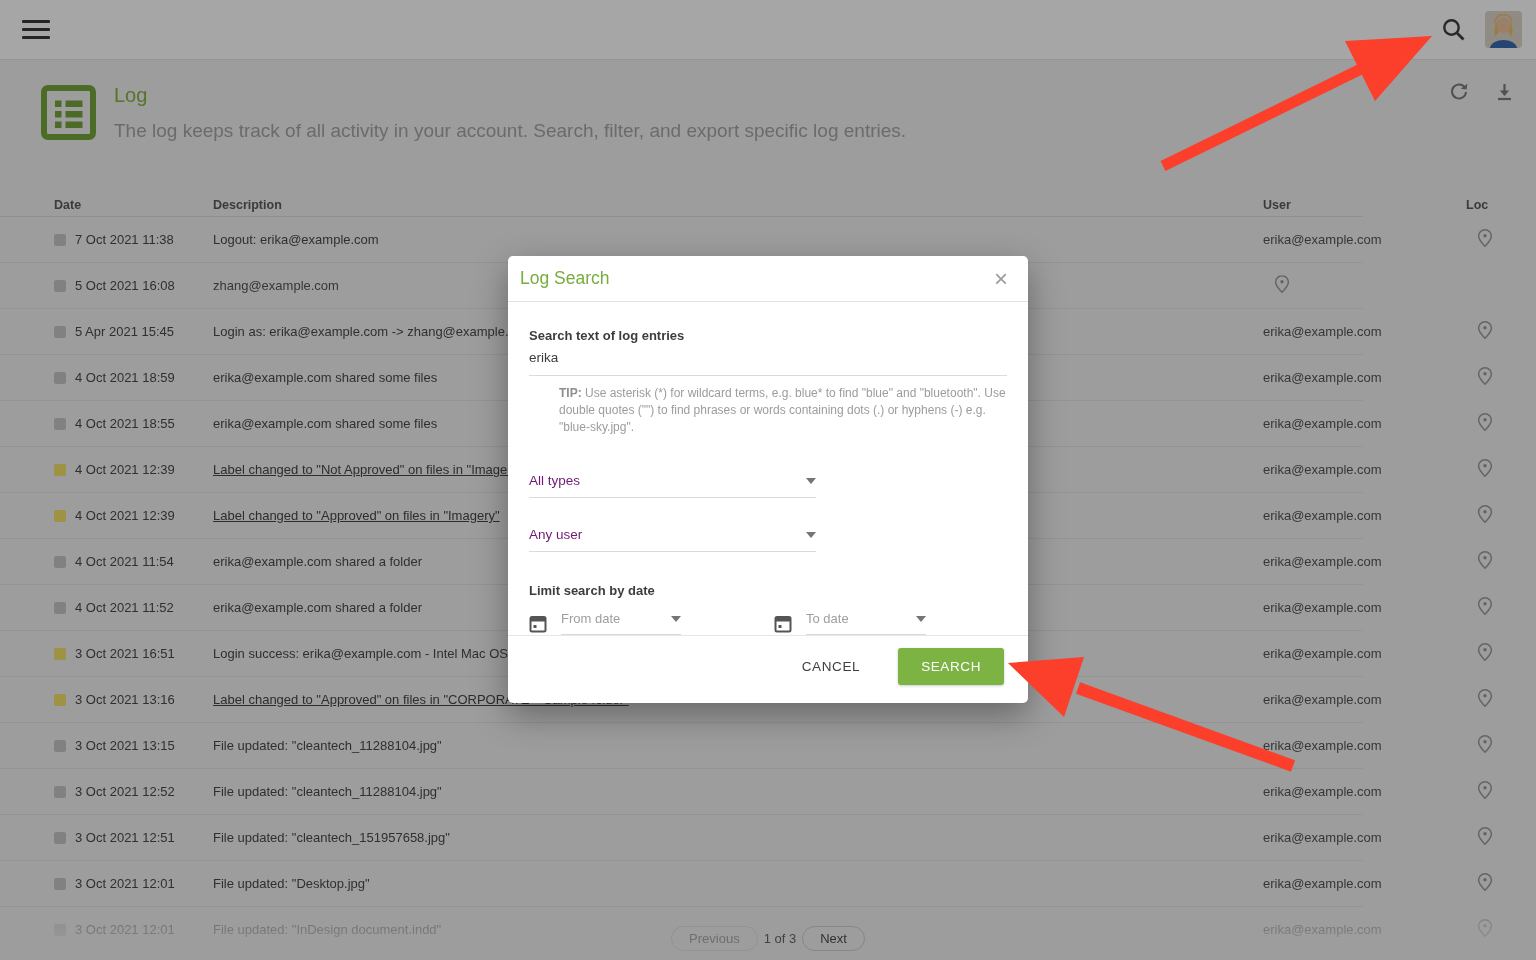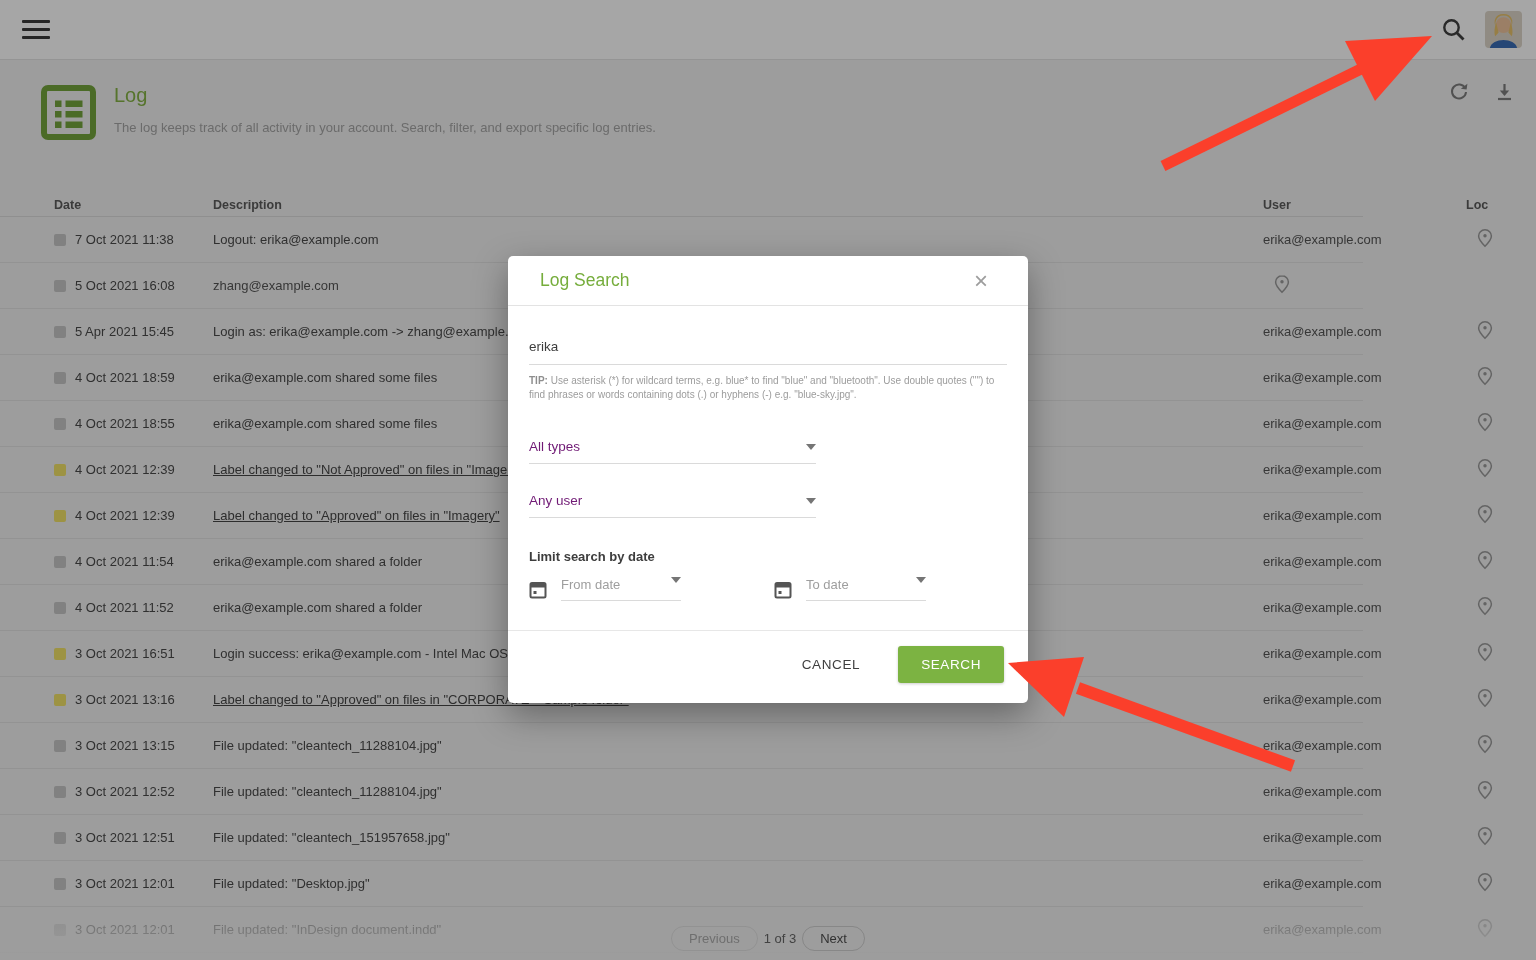--- a/index.html
+++ b/index.html
@@ -22,21 +22,21 @@
   .logo svg{width:48px;height:42px;}
   .logo-text{font-size:29px;font-weight:700;color:#54565a;letter-spacing:1.5px;margin-left:12px;}
   .topbar-right{margin-left:auto;display:flex;align-items:center;gap:18px;margin-right:14px;}
   .search-btn{cursor:pointer;display:flex;}
   .avatar{width:37px;height:37px;border-radius:4px;overflow:hidden;cursor:pointer;}
 
   
   .page-head{position:absolute;top:60px;left:0;width:1536px;height:133px;text-decoration:underline;}
   .page-icon{position:absolute;left:40px;top:24px;}
   .page-title{position:absolute;left:114px;top:24px;font-size:20px;color:#85b345;font-weight:500;}
-  .page-subtitle{position:absolute;left:114px;top:60px;font-size:13px;color:#a5a5a5;}
+  .page-subtitle{position:absolute;left:114px;top:60px;font-size:19px;color:#a5a5a5;}
   .head-actions{position:absolute;right:22px;top:22px;display:flex;gap:26px;}
   .head-actions .ico{cursor:pointer;display:flex;}
 
   
   .log-table{position:absolute;top:193px;left:0;width:1363px;}
   .t-head,.t-row{display:grid;grid-template-columns:159px 1050px 203px 1fr;align-items:center;padding-left:54px;}
   .t-head{height:24px;border-bottom:1px solid #dcdcdc;font-size:12.5px;font-weight:700;color:#5b5b5b;}
   .t-row{height:46px;border-bottom:1px solid #e2e2e2;font-size:13px;color:#4a4a4a;}
   .date-cell{display:flex;align-items:center;gap:9px;}
   .label-sq{width:12px;height:12px;border-radius:2px;flex:0 0 auto;}
@@ -56,40 +56,40 @@
   .page-pill.disabled{color:#ababab;border-color:rgba(0,0,0,.07);}
   .page-pill.next{color:#4e4e4e;font-weight:500;}
   .page-status{color:#666;}
 
   
   .dim{position:absolute;inset:0;background:rgba(0,0,0,.35);z-index:10;}
 
   
   .modal{position:absolute;left:508px;top:256px;width:520px;height:447px;background:#fff;border-radius:5px;
     box-shadow:0 12px 34px rgba(0,0,0,.35);z-index:20;display:flex;flex-direction:column;}
-  .modal-header{height:50px;border-bottom:1px solid #e3e3e3;display:flex;align-items:center;padding:0 32px;}
+  .modal-header{height:50px;border-bottom:1px solid #e3e3e3;display:flex;align-items:center;padding:0 12px;}
   .modal-title{color:var(--brand-green);font-size:17.5px;font-weight:500;}
   .modal-close{margin-left:auto;color:#9d9d9d;font-size:24px;line-height:1;cursor:pointer;padding:2px 8px;}
   .modal-body{padding:26px 21px 0 21px;flex:1;}
   .field-label{font-size:13px;font-weight:700;color:#3d3d3d;}
   .search-input{border:none;outline:none;border-bottom:1px solid #dadada;width:100%;
     font-family:"Liberation Sans",sans-serif;font-size:13.5px;color:#3d3d3d;padding:7px 0 10px 0;background:transparent;}
-  .tip{margin-top:9px;font-size:10px;color:#9c9c9c;line-height:1.42;}
+  .tip{margin-top:9px;font-size:12px;color:#9c9c9c;line-height:1.42;margin-left:30px;}
   .tip b{color:#8e8e8e;}
   .select{width:287px;border-bottom:1px solid #dadada;display:flex;align-items:center;
     padding-bottom:9px;font-size:13.5px;color:#701a75;cursor:pointer;}
   .select .caret{margin-left:auto;}
   .caret{width:0;height:0;border-left:5px solid transparent;border-right:5px solid transparent;border-top:6px solid #757575;}
   .sel-types{margin-top:37px;}
   .sel-user{margin-top:29px;}
   .limit-label{margin-top:31px;}
   .date-row{margin-top:13px;display:flex;align-items:center;}
   .date-group{display:flex;align-items:center;}
   .date-group .cal{display:flex;margin-right:14px;}
-  .date-field{width:120px;border-bottom:1px solid #dadada;display:flex;
+  .date-field{width:120px;border-bottom:1px solid #dadada;display:flex;align-items:center;
     padding-bottom:8px;font-size:13px;color:#9e9e9e;cursor:pointer;}
   .date-field .caret{margin-left:auto;}
   .date-gap{width:93px;}
   .modal-footer{height:73px;border-top:1px solid #e7e7e7;display:flex;align-items:center;justify-content:flex-end;
     padding:0 24px 6px 0;}
   .btn-cancel{font-size:13.5px;font-weight:500;letter-spacing:.6px;color:#3f3f3f;cursor:pointer;padding:10px 14px;}
   .btn-search{margin-left:24px;background:var(--button-green);color:#fff;font-size:13.5px;font-weight:500;
     letter-spacing:.6px;border:none;border-radius:3px;padding:11px 23px;cursor:pointer;
     font-family:"Liberation Sans",sans-serif;box-shadow:0 1px 3px rgba(0,0,0,.2);}
 
@@ -445,20 +445,21 @@
 </nav>
 
 <div class="dim"></div>
 
 <div class="modal">
   <div class="modal-header">
     <span class="modal-title">Log Search</span>
     <span class="modal-close">×</span>
   </div>
   <div class="modal-body">
+    <div class="field-label">Search text of log entries</div>
     <input class="search-input" value="erika" style="">
     <div class="tip"><b>TIP:</b><span> Use asterisk (*) for wildcard terms, e.g. blue* to find "blue" and "bluetooth". Use double quotes ("") to find phrases or words containing dots (.) or hyphens (-) e.g. "blue-sky.jpg".</span></div>
 
     <div class="select sel-types">
       <span>All types</span>
       <span class="caret"></span>
     </div>
 
     <div class="select sel-user">
       <span>Any user</span>

